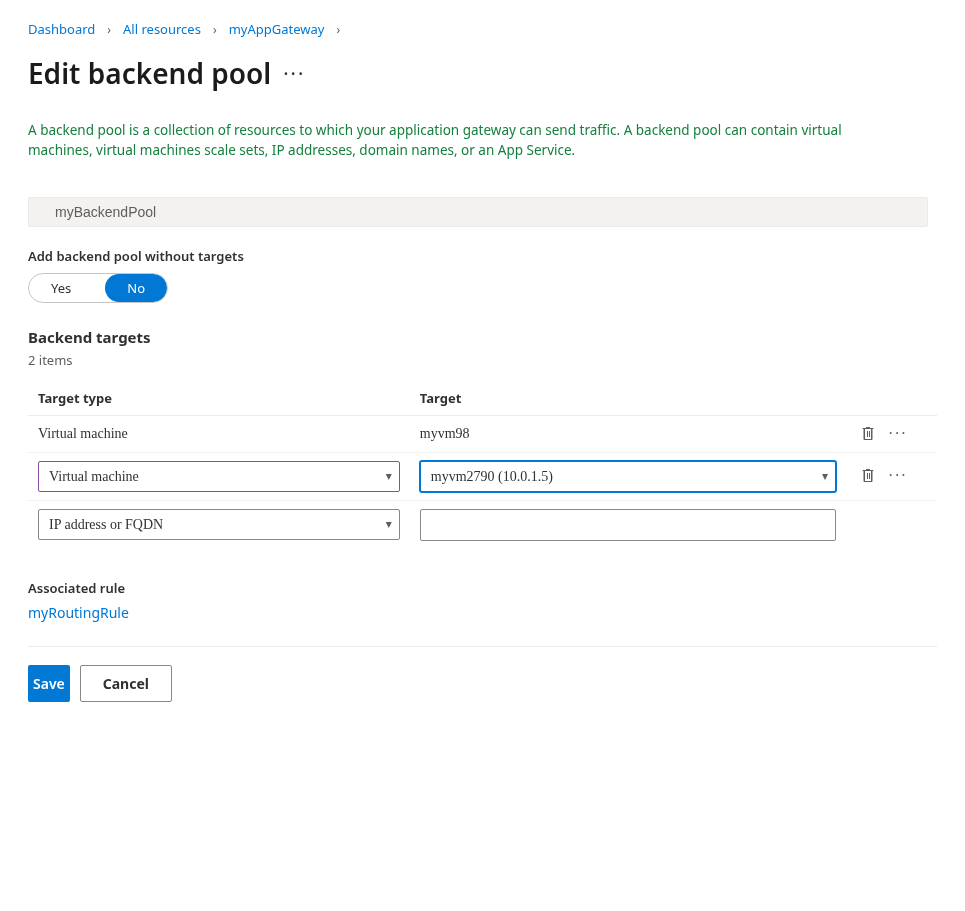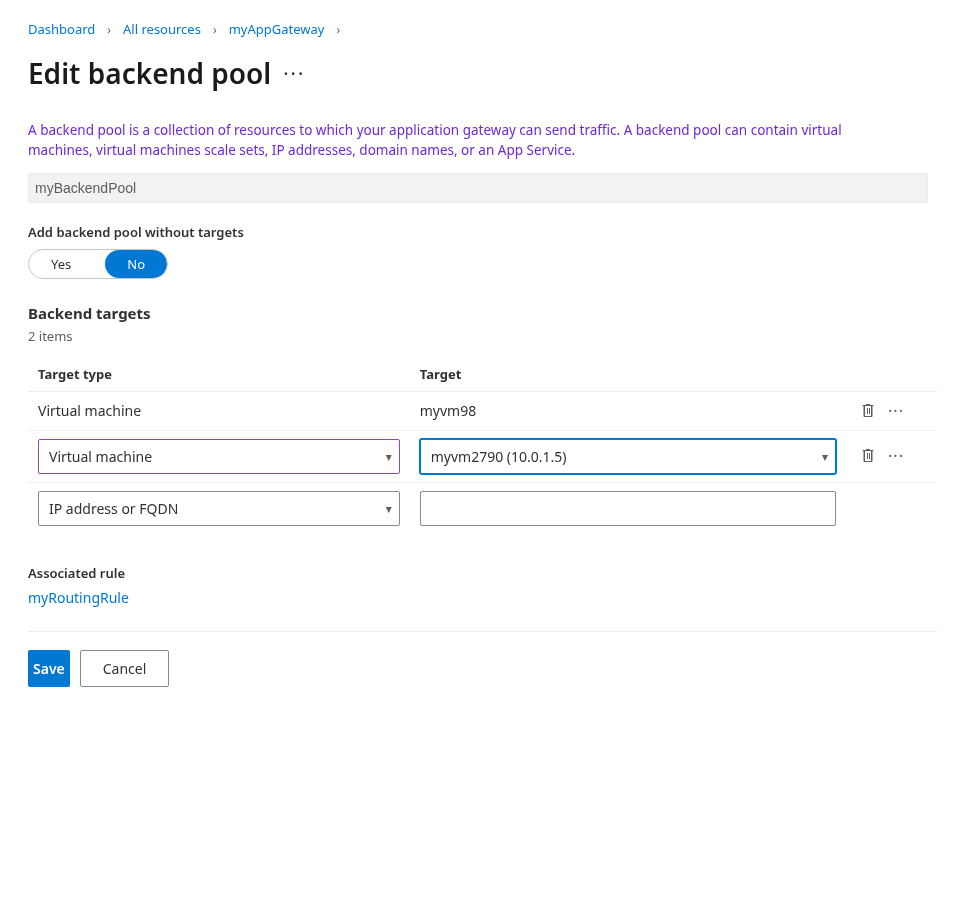--- a/index.html
+++ b/index.html
@@ -42,40 +42,40 @@
     }
     .more-icon {
       font-size: 20px;
       color: #323130;
       cursor: pointer;
       letter-spacing: 2px;
     }
 
     .description {
       font-size: 13.5px;
-      color: #6d28d9;
+      color: #15803d;
       line-height: 1.5;
-      margin-bottom: 12px;
+      margin-bottom: 36px;
       max-width: 820px;
     }
 
     .form-group {
       margin-bottom: 20px;
     }
     .form-label {
       display: block;
       font-size: 13px;
       font-weight: 600;
       color: #323130;
       margin-bottom: 6px;
     }
     .form-input-readonly {
       width: 100%;
       max-width: 900px;
-      padding: 6px 6px;
+      padding: 6px 26px;
       background: #f3f2f1;
       border: 1px solid #edebe9;
       color: #605e5c;
       font-size: 14px;
       border-radius: 2px;
       outline: none;
     }
 
     .toggle-section {
       margin-bottom: 24px;
@@ -136,20 +136,21 @@
       font-weight: 700;
       color: #323130;
       padding: 6px 10px 8px 10px;
       border-bottom: 1px solid #edebe9;
     }
     .targets-table td {
       padding: 8px 10px;
       font-size: 14px;
       color: #323130;
       vertical-align: middle;
+      font-family: Liberation Serif, serif;
     }
     .targets-table tr:not(:last-child) td {
       border-bottom: 1px solid #f3f2f1;
     }
 
     .col-type { width: 42%; }
     .col-target { width: 48%; }
     .col-actions { width: 10%; }
 
     .actions-cell {
@@ -252,20 +253,21 @@
     }
     .btn-cancel {
       padding: 8px 22px;
       background: #fff;
       color: #323130;
       border: 1px solid #8a8886;
       border-radius: 2px;
       font-size: 14px;
       font-family: inherit;
       cursor: pointer;
+      font-weight: bold;
     }
 
     .trash-icon svg {
       width: 16px;
       height: 16px;
     }
   </style>
 </head>
 <body>
 

